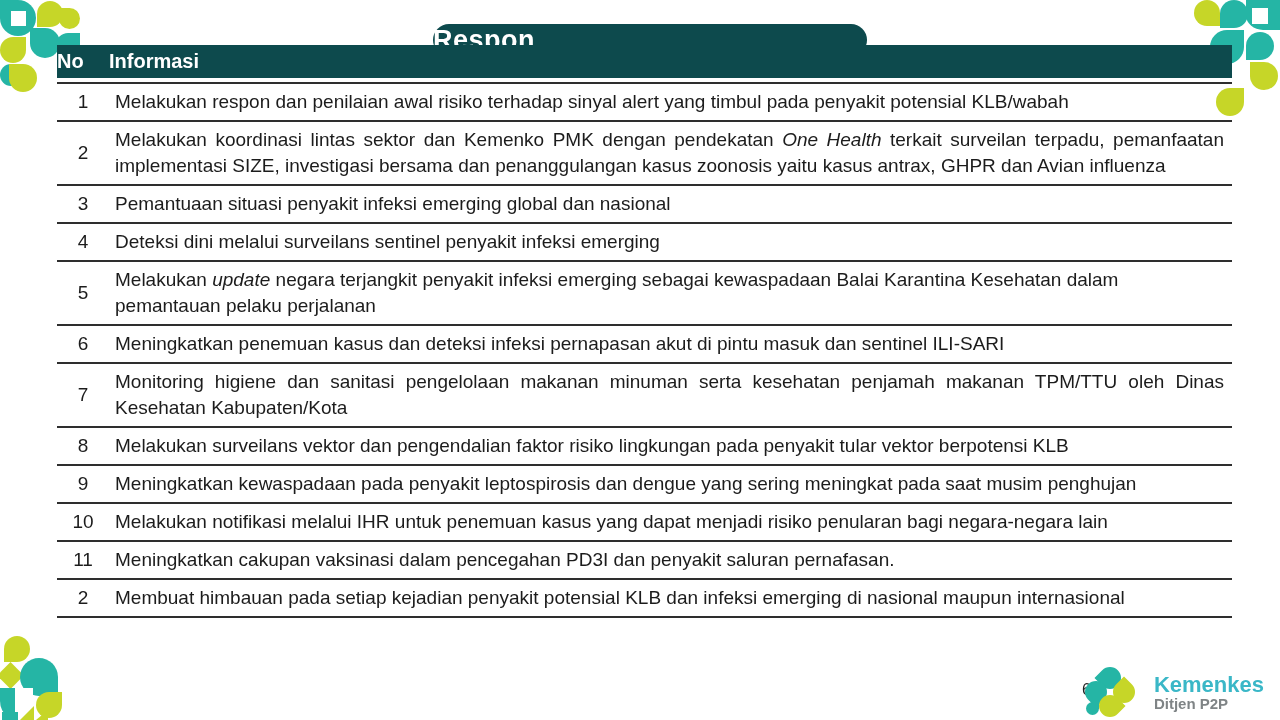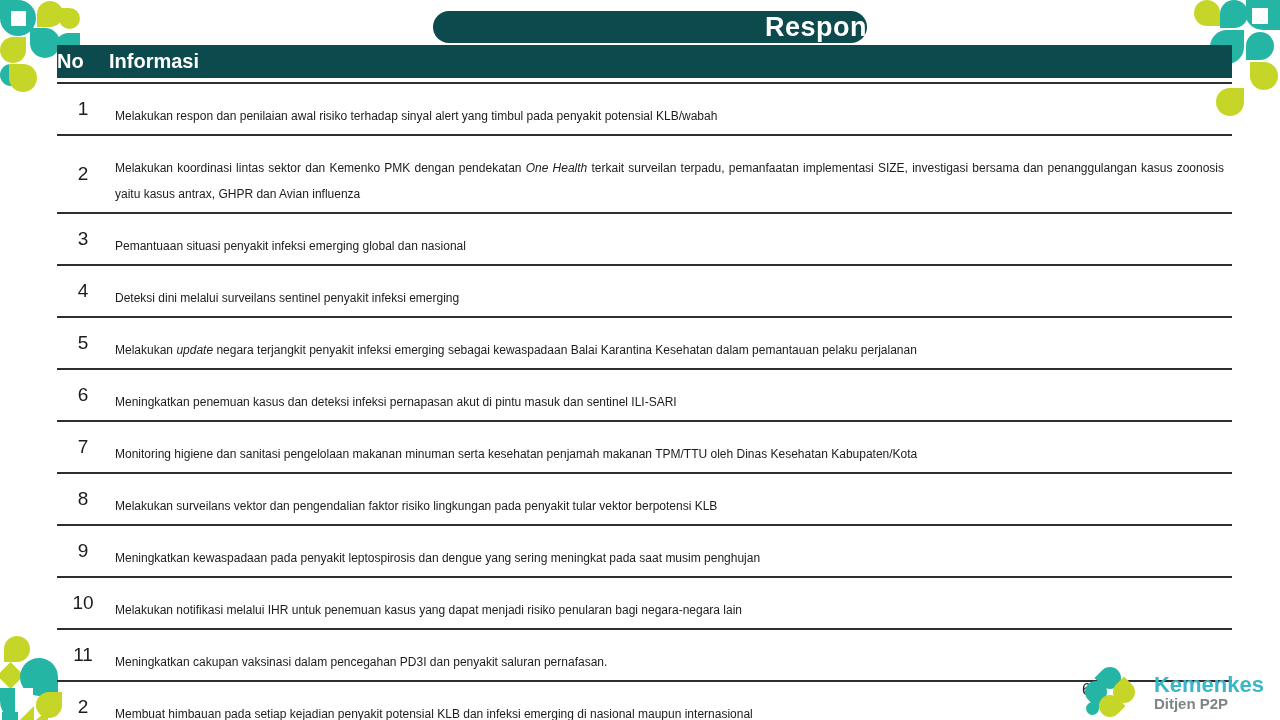--- a/index.html
+++ b/index.html
@@ -20,41 +20,41 @@
   .deco{position:absolute;pointer-events:none;}
   .deco i{position:absolute;display:block;}
   .petal-teal{background:var(--teal);}
   .petal-lime{background:var(--lime);}
   .petal-white{background:#ffffff;}
   .tl{left:0;top:0;width:96px;height:118px;}
   .tr{right:0;top:0;width:88px;height:118px;}
   .bl{left:0;bottom:0;width:82px;height:94px;}
   
   .title-pill{
-    position:absolute;left:433px;top:11px;width:434px;height:32px;
+    position:absolute;left:433px;top:24px;width:434px;height:32px;
     background:var(--dark-teal);border-radius:17px;
-    display:flex;align-items:center;justify-content:flex-end;
+    display:flex;align-items:center;justify-content:flex-start;
   }
   .title-pill span{color:#fff;font-size:27px;font-weight:bold;letter-spacing:.5px;}
   
   .table{position:absolute;left:57px;top:45px;width:1175px;}
   .thead{
     height:33px;background:var(--dark-teal);display:flex;align-items:center;
     color:#fff;font-weight:bold;font-size:20px;
   }
   .th-no{width:52px;padding-left:0;box-sizing:border-box;}
   .th-info{flex:1;text-align:left;}
   .rows{margin-top:4px;border-top:2px solid var(--line);}
   .row{display:flex;align-items:center;border-bottom:2px solid var(--line);}
   .cell-no{
     width:52px;flex:0 0 52px;text-align:center;font-size:19px;
     align-self:center;
   }
   .cell-info{
-    flex:1;font-size:12px;line-height:26px;padding:19px 8px 5px 6px;
+    flex:1;font-size:19px;line-height:26px;padding:5px 8px 5px 6px;
   }
   .cell-info.justify{text-align:justify;}
   .cell-info i{font-style:italic;}
   
   .page-number{position:absolute;left:1082px;top:681px;font-size:16px;color:#222;}
   .logo{position:absolute;right:16px;bottom:2px;display:flex;align-items:center;}
   .clover{position:relative;width:52px;height:52px;flex:0 0 52px;}
   .clover i{position:absolute;width:22px;height:22px;border-radius:50% 50% 50% 0;}
   .lobe-top{left:15px;top:1px;transform:rotate(45deg);background:var(--teal);}
   .lobe-left{left:1px;top:15px;transform:rotate(315deg);background:var(--teal);}

